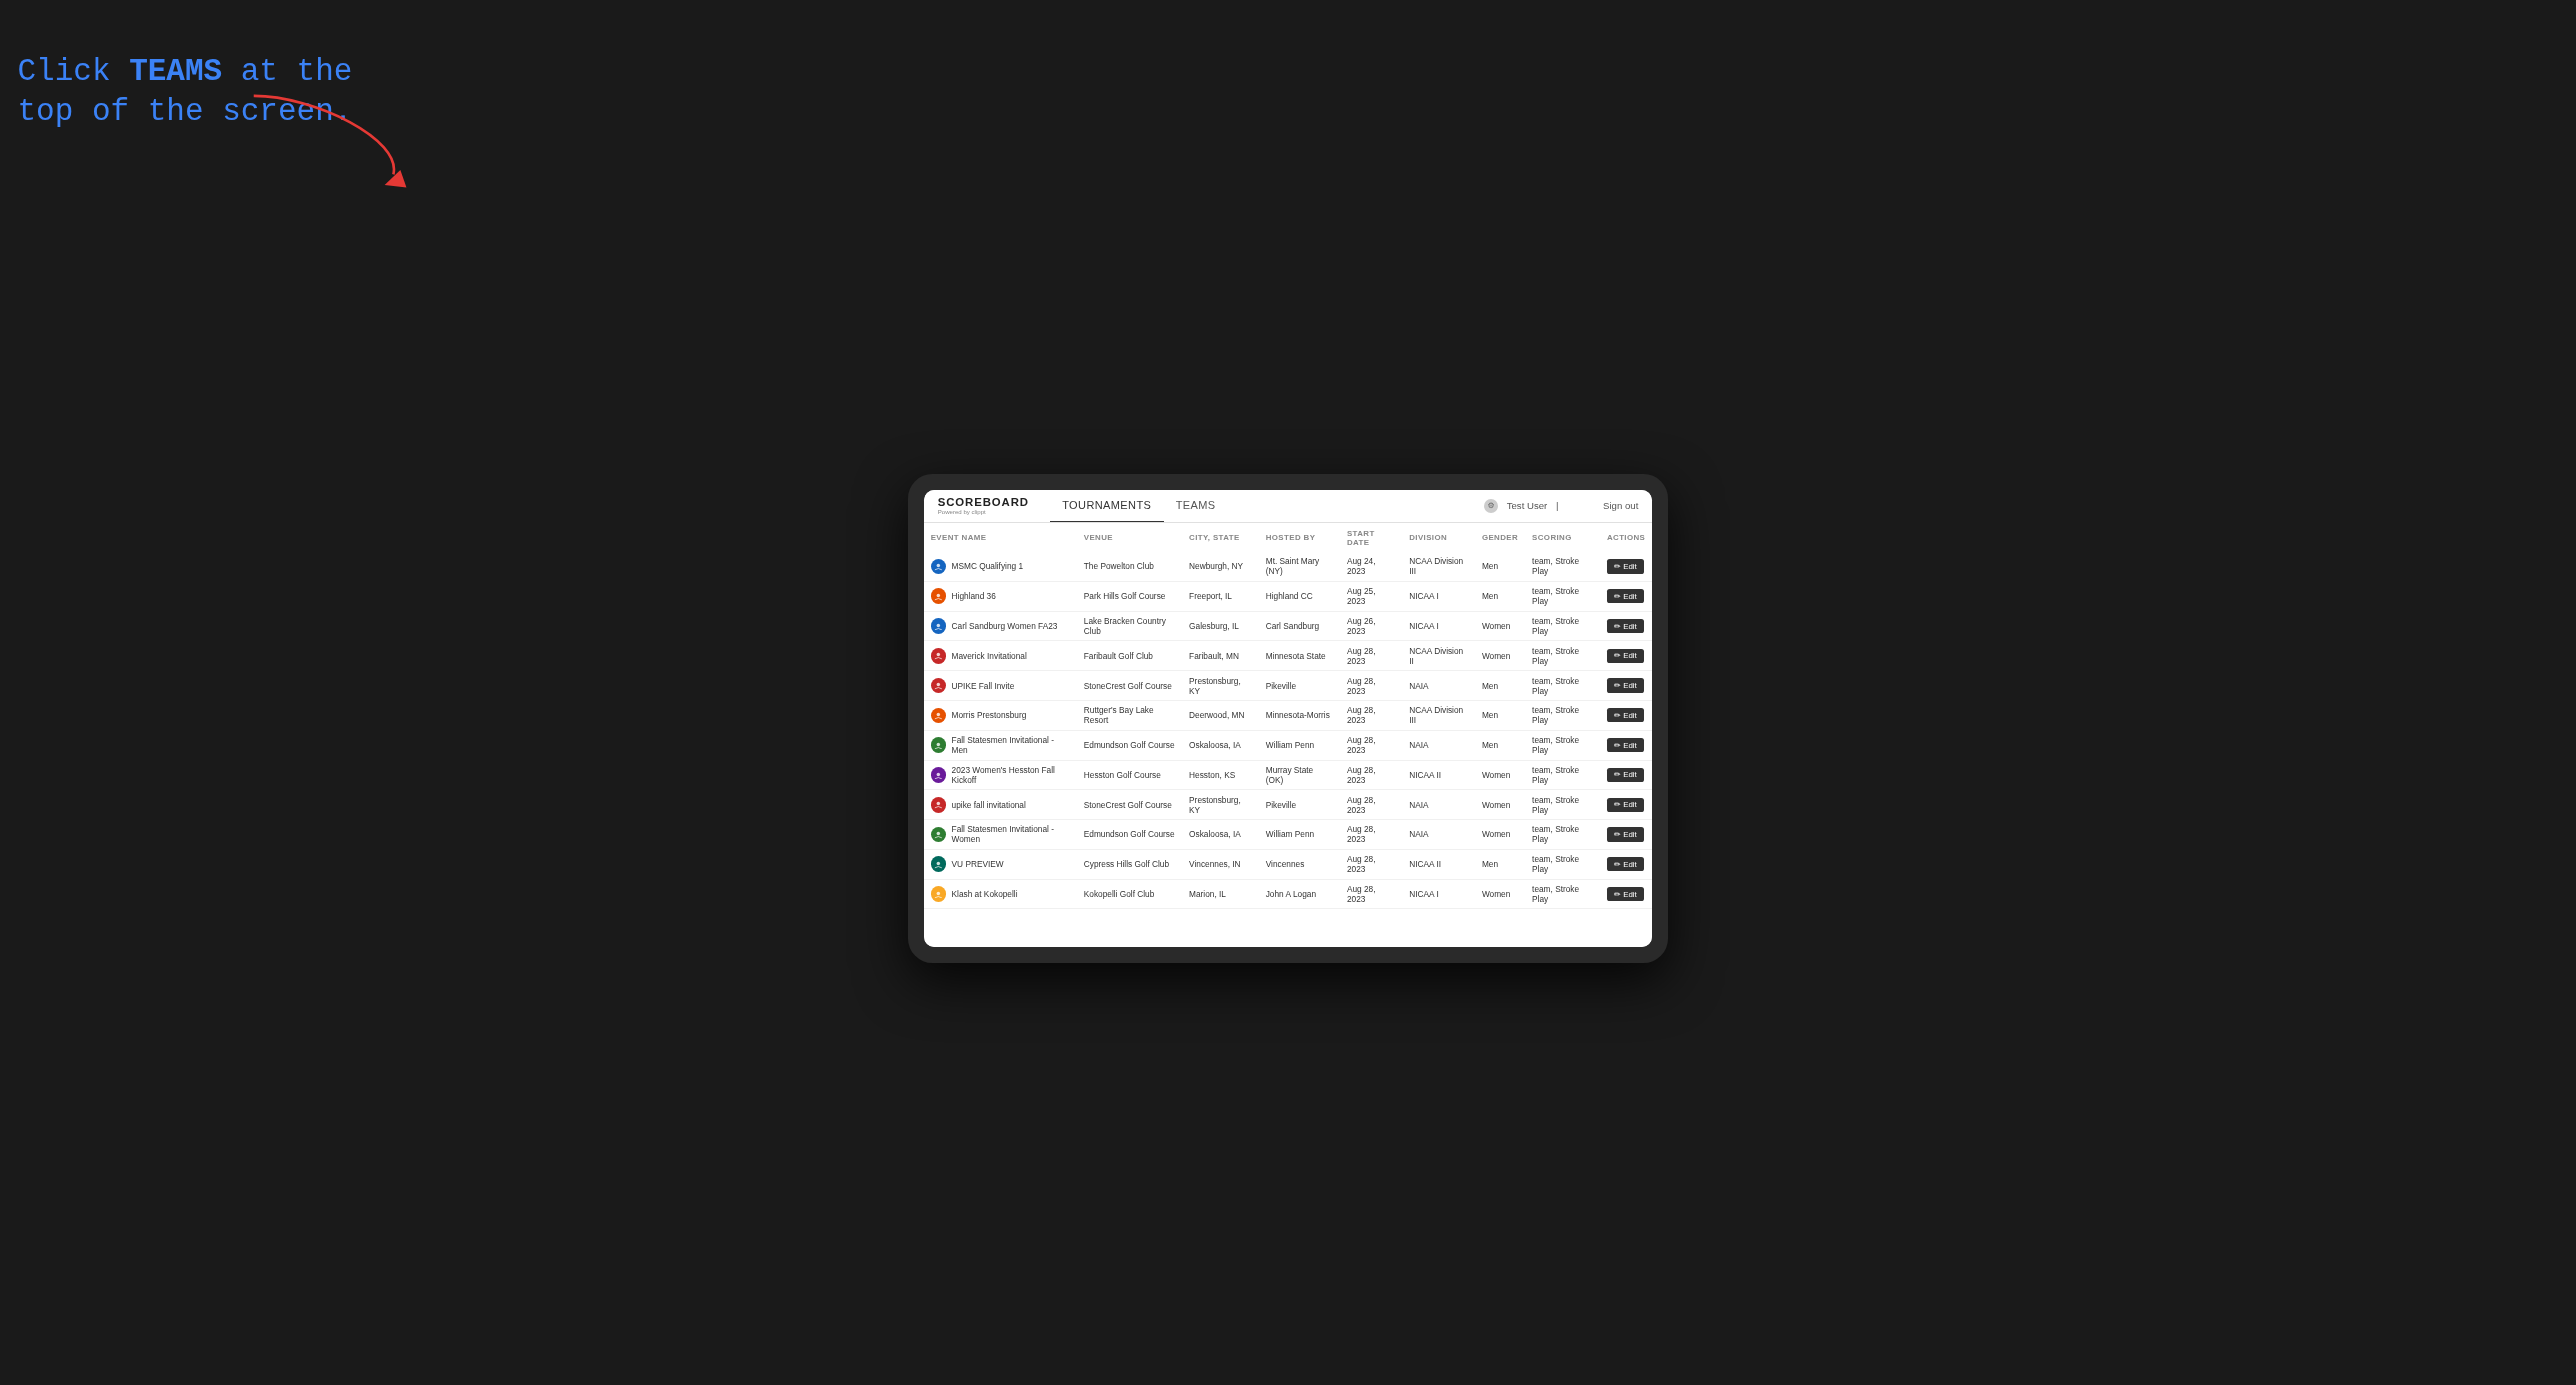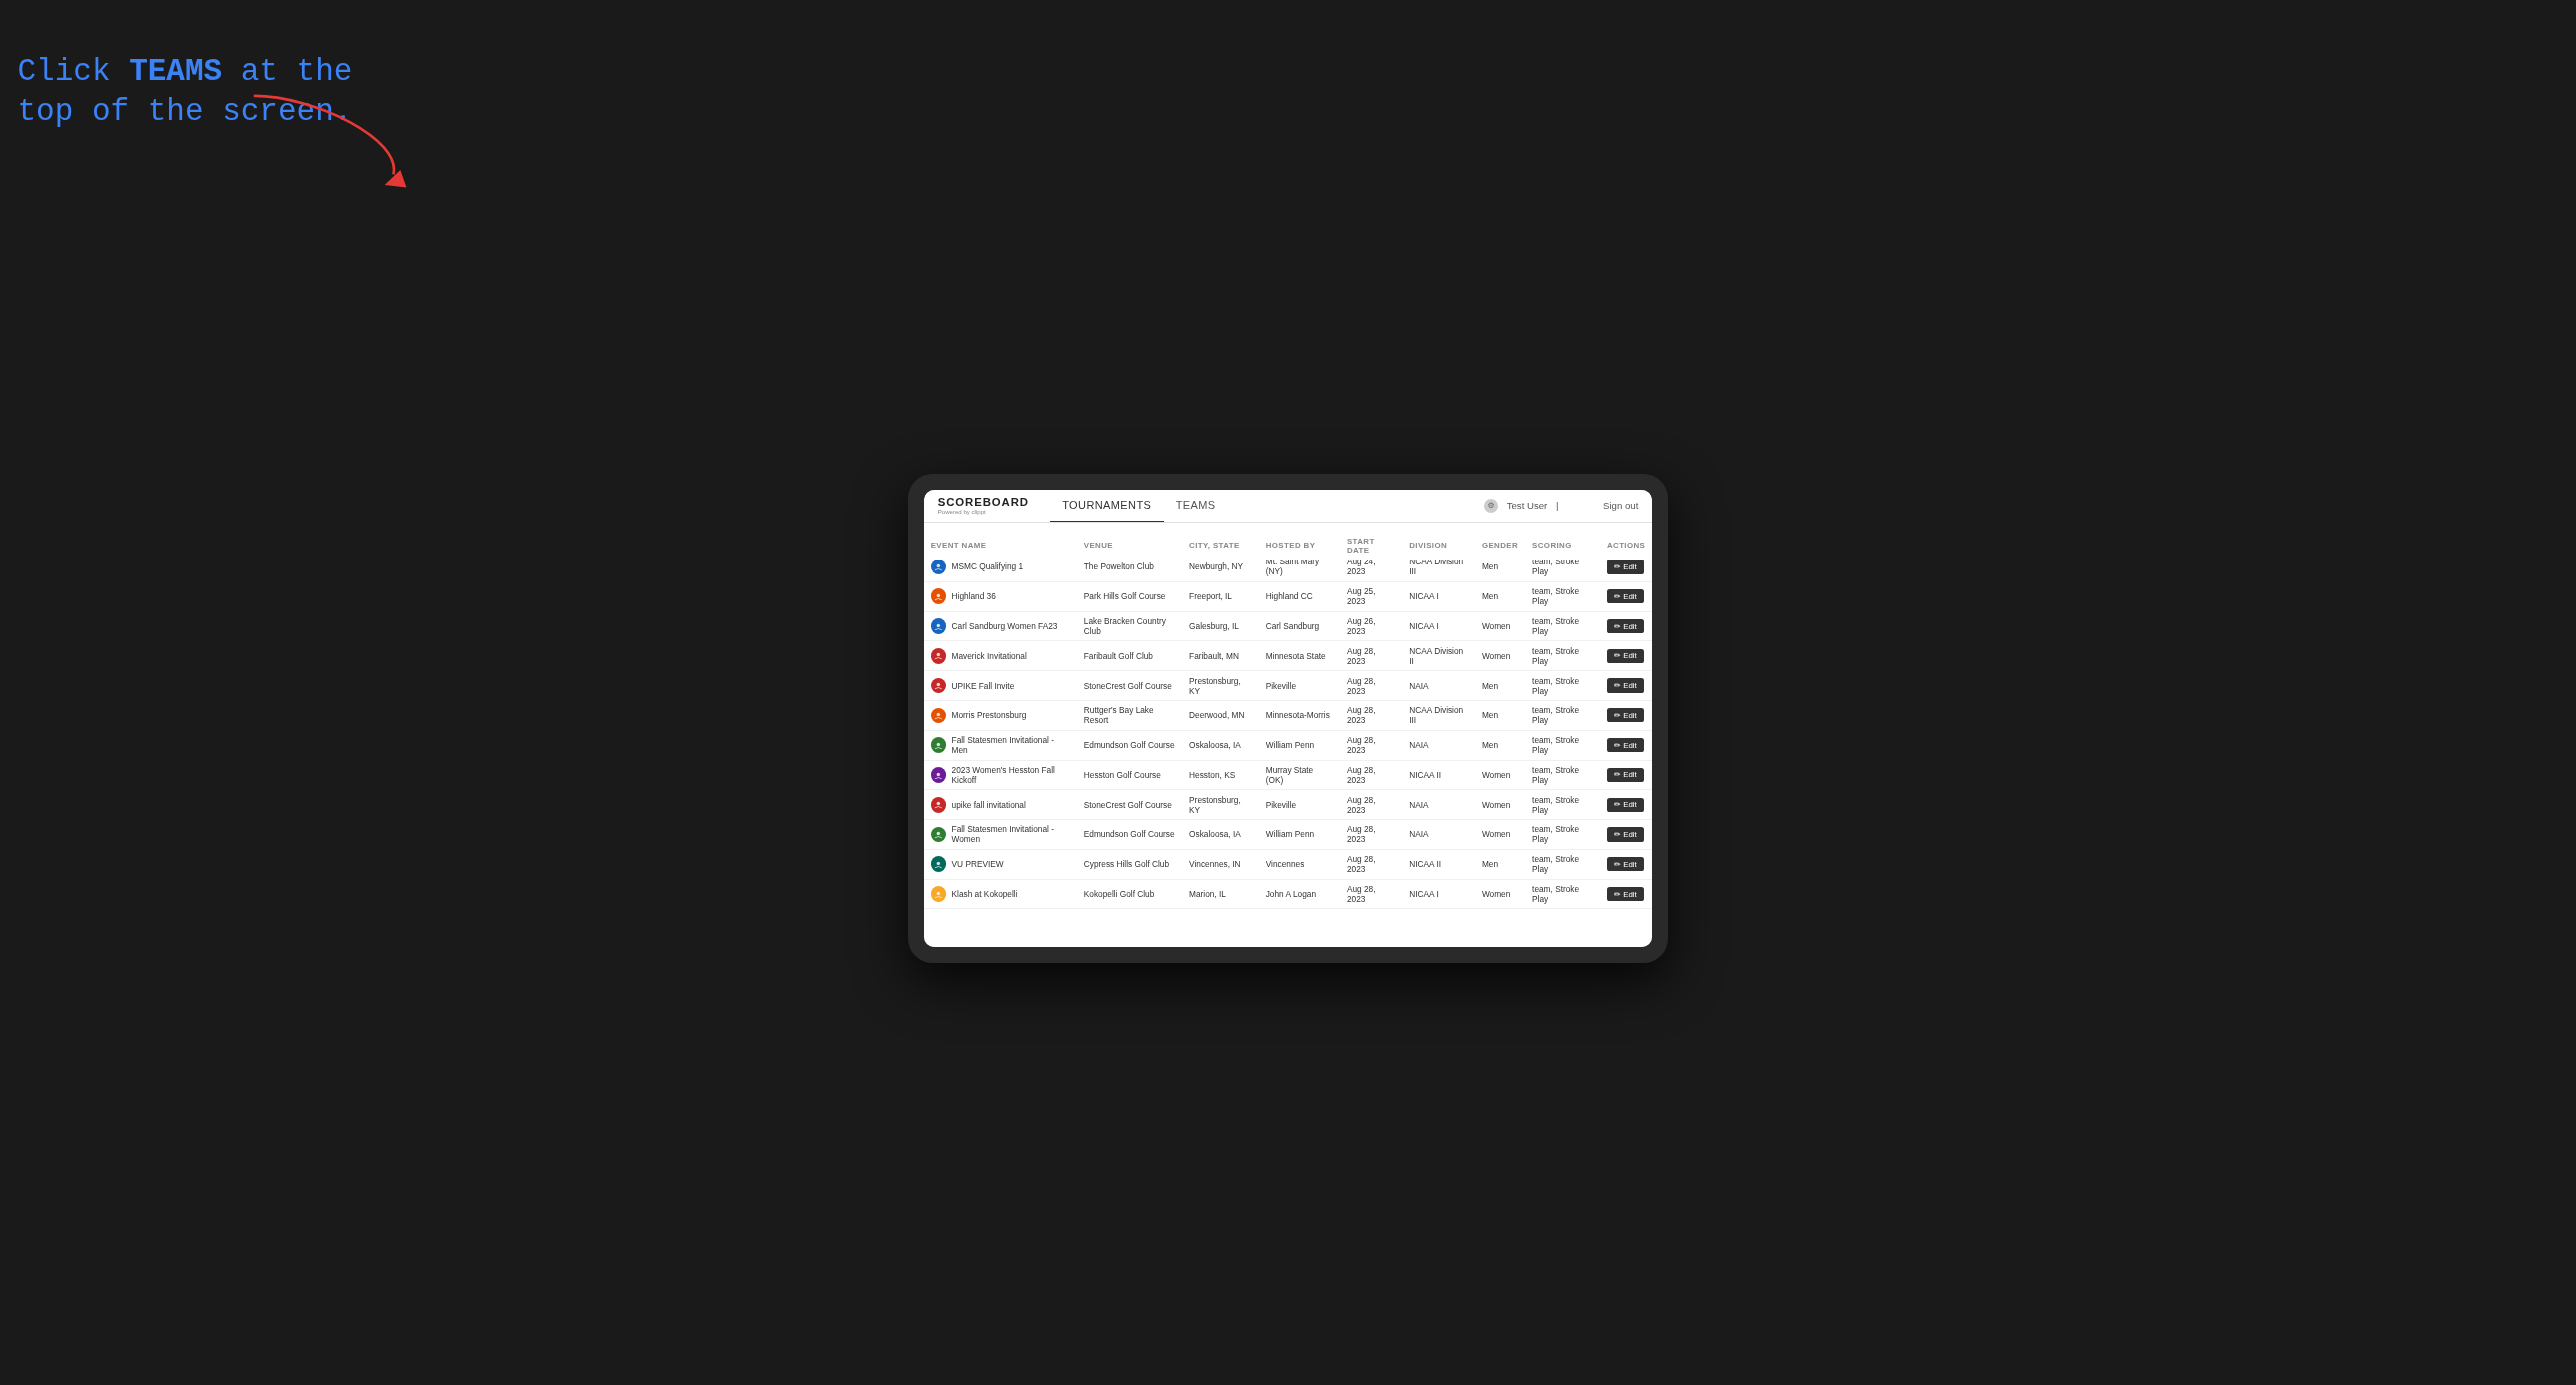--- a/index.html
+++ b/index.html
@@ -224,21 +224,21 @@
       padding: 5.2px 7px;
       font-size: 7.9px;
       font-weight: 600;
       color: #888;
       text-transform: uppercase;
       letter-spacing: 0.4px;
       border-bottom: 0.9px solid #e8e8e8;
       text-align: left;
       background: #fff;
       position: sticky;
-      top: 9px;
+      top: 1px;
     }
     tbody tr {
       border-bottom: 0.9px solid #f0f0f0;
     }
     tbody td {
       padding: 4.4px 7px;
       font-size: 8.3px;
       color: #333;
       vertical-align: middle;
     }

